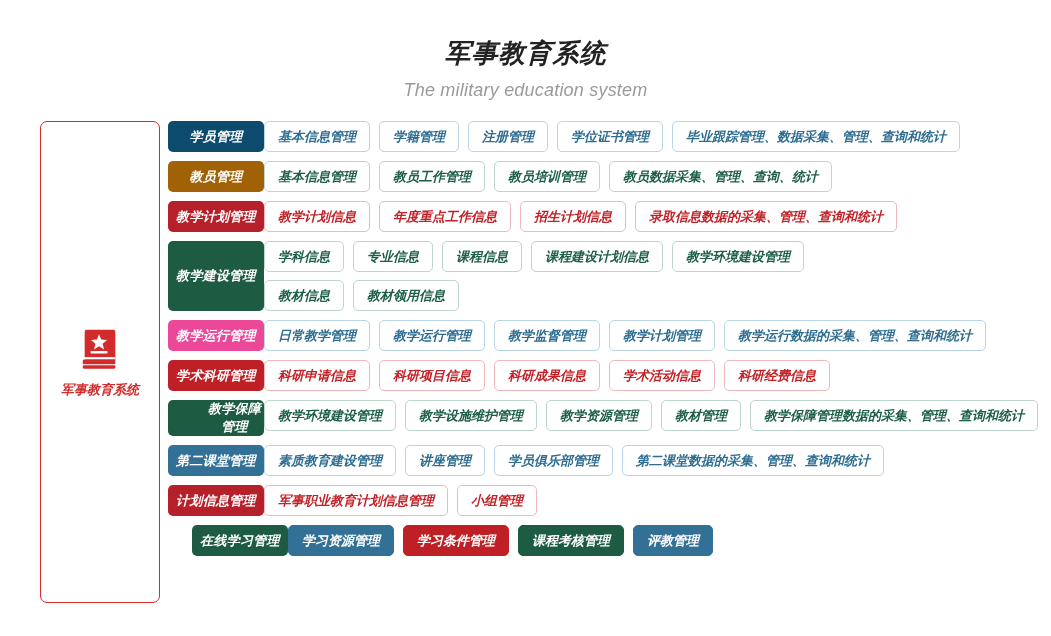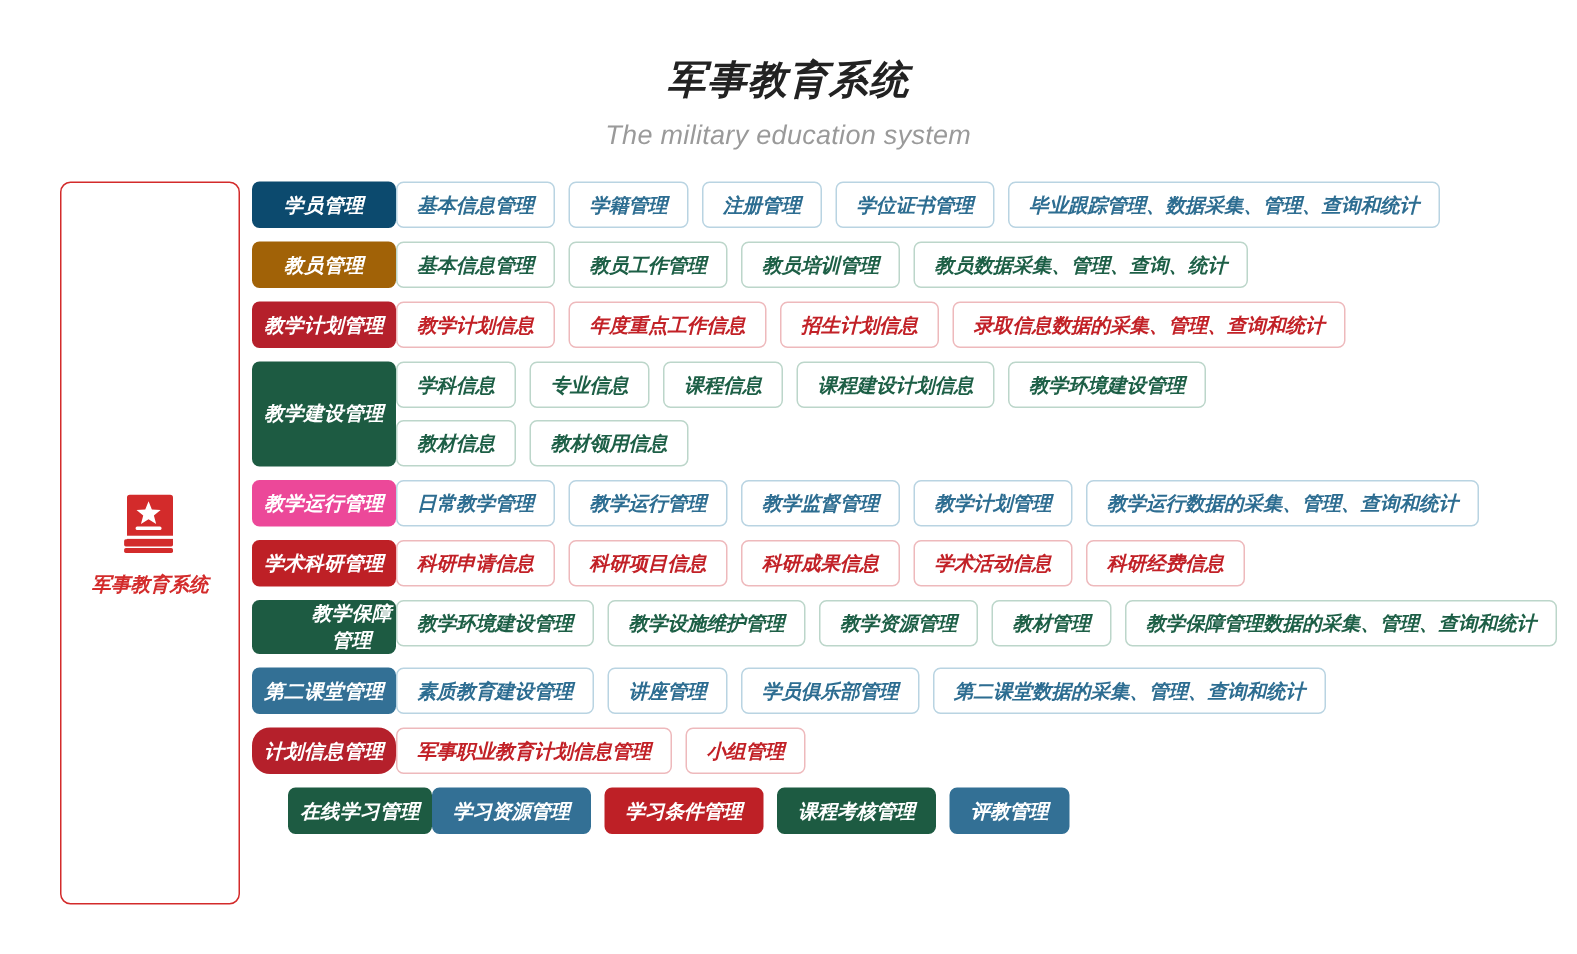--- a/index.html
+++ b/index.html
@@ -247,21 +247,21 @@
           <div class="items">
             <div class="items-line">
               <div class="item blue">素质教育建设管理</div>
               <div class="item blue">讲座管理</div>
               <div class="item blue">学员俱乐部管理</div>
               <div class="item blue">第二课堂数据的采集、管理、查询和统计</div>
             </div>
           </div>
         </div>
         <div class="row">
-          <div class="cat-chip" style="background: rgb(181, 32, 43); border-radius: 12px;">计划信息管理</div>
+          <div class="cat-chip" style="background: rgb(181, 32, 43);">计划信息管理</div>
           <div class="items">
             <div class="items-line">
               <div class="item red">军事职业教育计划信息管理</div>
               <div class="item red">小组管理</div>
             </div>
           </div>
         </div>
         <div class="row">
           <div class="cat-chip" style="background: rgb(29, 91, 66);">在线学习管理</div>
           <div class="items">

